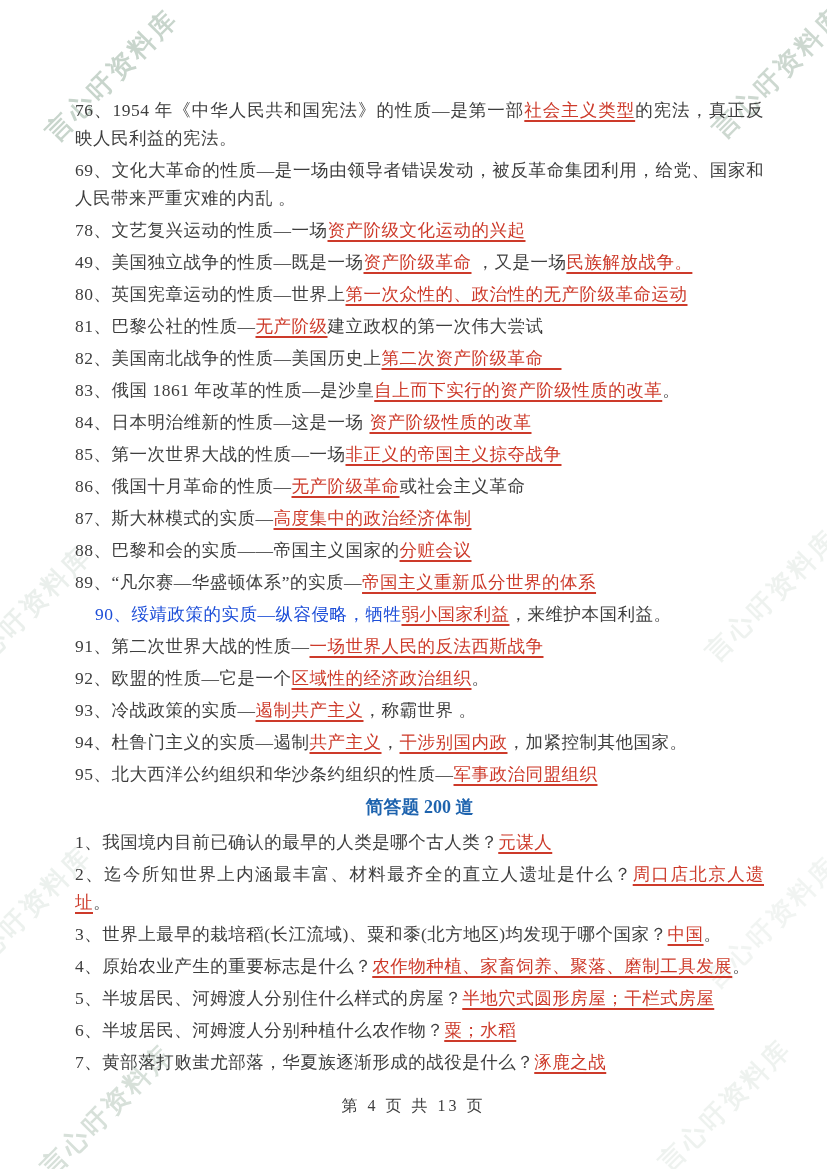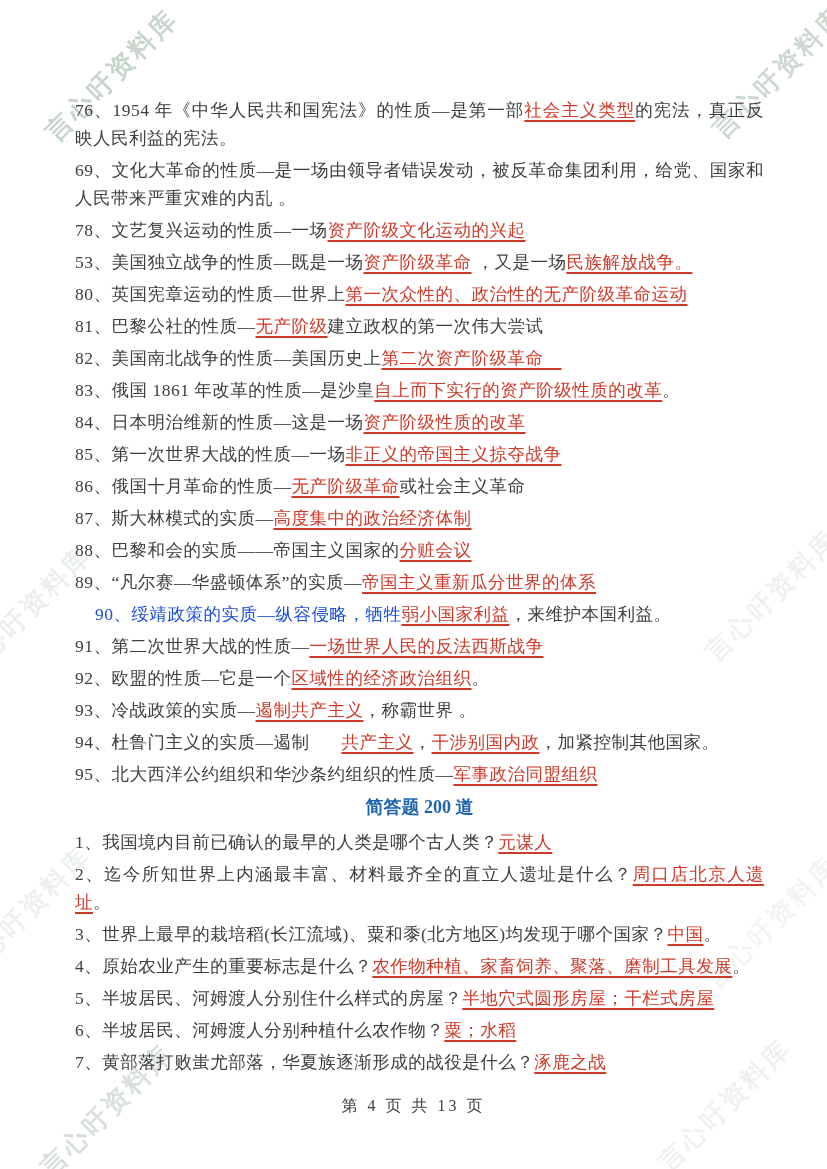--- a/index.html
+++ b/index.html
@@ -70,36 +70,36 @@
       <span class="wm" style="left: 685px; top: 905px; opacity: 0.13; color: rgb(156, 179, 163);">言心吁资料库</span>
       <span class="wm" style="left: 20px; top: 1093px; opacity: 0.4; color: rgb(156, 179, 163);">言心吁资料库</span>
       <span class="wm" style="left: 638px; top: 1088px; opacity: 0.16; color: rgb(156, 179, 163);">言心吁资料库</span>
     </div>
 
   <main class="content" style="color: rgb(62, 62, 62);">
     <div id="nature-list">
         <p class="item"><span class="txt" style="color: rgb(62, 62, 62);">76、1954 年《中华人民共和国宪法》的性质—是第一部</span><span class="ans" style="color: rgb(205, 58, 42);">社会主义类型</span><span class="txt" style="color: rgb(62, 62, 62);">的宪法，真正反映人民利益的宪法。</span></p>
         <p class="item"><span class="txt" style="color: rgb(62, 62, 62);">69、文化大革命的性质—是一场由领导者错误发动，被反革命集团利用，给党、国家和人民带来严重灾难的内乱 。</span></p>
         <p class="item"><span class="txt" style="color: rgb(62, 62, 62);">78、文艺复兴运动的性质—一场</span><span class="ans" style="color: rgb(205, 58, 42);">资产阶级文化运动的兴起</span></p>
-        <p class="item"><span class="txt" style="color: rgb(62, 62, 62);">53、美国独立战争的性质—既是一场</span><span class="ans" style="color: rgb(205, 58, 42);">资产阶级革命</span><span class="txt" style="color: rgb(62, 62, 62);"> ，又是一场</span><span class="ans" style="color: rgb(205, 58, 42);">民族解放战争。</span></p>
+        <p class="item"><span class="txt" style="color: rgb(62, 62, 62);">49、美国独立战争的性质—既是一场</span><span class="ans" style="color: rgb(205, 58, 42);">资产阶级革命</span><span class="txt" style="color: rgb(62, 62, 62);"> ，又是一场</span><span class="ans" style="color: rgb(205, 58, 42);">民族解放战争。</span></p>
         <p class="item"><span class="txt" style="color: rgb(62, 62, 62);">80、英国宪章运动的性质—世界上</span><span class="ans" style="color: rgb(205, 58, 42);">第一次众性的、政治性的无产阶级革命运动</span></p>
         <p class="item"><span class="txt" style="color: rgb(62, 62, 62);">81、巴黎公社的性质—</span><span class="ans" style="color: rgb(205, 58, 42);">无产阶级</span><span class="txt" style="color: rgb(62, 62, 62);">建立政权的第一次伟大尝试</span></p>
         <p class="item"><span class="txt" style="color: rgb(62, 62, 62);">82、美国南北战争的性质—美国历史上</span><span class="ans" style="color: rgb(205, 58, 42);">第二次资产阶级革命　</span></p>
         <p class="item"><span class="txt" style="color: rgb(62, 62, 62);">83、俄国 1861 年改革的性质—是沙皇</span><span class="ans" style="color: rgb(205, 58, 42);">自上而下实行的资产阶级性质的改革</span><span class="txt" style="color: rgb(62, 62, 62);">。</span></p>
-        <p class="item"><span class="txt" style="color: rgb(62, 62, 62);">84、日本明治维新的性质—这是一场</span><span class="ans" style="color: rgb(205, 58, 42);">资产阶级性质的改革</span></p>
+        <p class="item"><span class="txt" style="color: rgb(62, 62, 62);">84、日本明治维新的性质—这是一场</span><span class="ans" style="color: rgb(205, 58, 42); margin-left: 6px;">资产阶级性质的改革</span></p>
         <p class="item"><span class="txt" style="color: rgb(62, 62, 62);">85、第一次世界大战的性质—一场</span><span class="ans" style="color: rgb(205, 58, 42);">非正义的帝国主义掠夺战争</span></p>
         <p class="item"><span class="txt" style="color: rgb(62, 62, 62);">86、俄国十月革命的性质—</span><span class="ans" style="color: rgb(205, 58, 42);">无产阶级革命</span><span class="txt" style="color: rgb(62, 62, 62);">或社会主义革命</span></p>
         <p class="item"><span class="txt" style="color: rgb(62, 62, 62);">87、斯大林模式的实质—</span><span class="ans" style="color: rgb(205, 58, 42);">高度集中的政治经济体制</span></p>
         <p class="item"><span class="txt" style="color: rgb(62, 62, 62);">88、巴黎和会的实质——帝国主义国家的</span><span class="ans" style="color: rgb(205, 58, 42);">分赃会议</span></p>
         <p class="item"><span class="txt" style="color: rgb(62, 62, 62);">89、“凡尔赛—华盛顿体系”的实质—</span><span class="ans" style="color: rgb(205, 58, 42);">帝国主义重新瓜分世界的体系</span></p>
         <p class="item"><span class="txt" style="color: #1d4ed8; margin-left: 20px;">90、绥靖政策的实质—纵容侵略，牺牲</span><span class="ans" style="color: rgb(205, 58, 42);">弱小国家利益</span><span class="txt" style="color: rgb(62, 62, 62);">，来维护本国利益。</span></p>
         <p class="item"><span class="txt" style="color: rgb(62, 62, 62);">91、第二次世界大战的性质—</span><span class="ans" style="color: rgb(205, 58, 42);">一场世界人民的反法西斯战争</span></p>
         <p class="item"><span class="txt" style="color: rgb(62, 62, 62);">92、欧盟的性质—它是一个</span><span class="ans" style="color: rgb(205, 58, 42);">区域性的经济政治组织</span><span class="txt" style="color: rgb(62, 62, 62);">。</span></p>
         <p class="item"><span class="txt" style="color: rgb(62, 62, 62);">93、冷战政策的实质—</span><span class="ans" style="color: rgb(205, 58, 42);">遏制共产主义</span><span class="txt" style="color: rgb(62, 62, 62);">，称霸世界 。</span></p>
-        <p class="item"><span class="txt" style="color: rgb(62, 62, 62);">94、杜鲁门主义的实质—遏制</span><span class="ans" style="color: rgb(205, 58, 42); margin-left: 32px;">共产主义</span><span class="txt" style="color: rgb(62, 62, 62);">，</span><span class="ans" style="color: rgb(205, 58, 42);">干涉别国内政</span><span class="txt" style="color: rgb(62, 62, 62);">，加紧控制其他国家。</span></p>
+        <p class="item"><span class="txt" style="color: rgb(62, 62, 62);">94、杜鲁门主义的实质—遏制</span><span class="ans" style="color: rgb(205, 58, 42);">共产主义</span><span class="txt" style="color: rgb(62, 62, 62);">，</span><span class="ans" style="color: rgb(205, 58, 42);">干涉别国内政</span><span class="txt" style="color: rgb(62, 62, 62);">，加紧控制其他国家。</span></p>
         <p class="item"><span class="txt" style="color: rgb(62, 62, 62);">95、北大西洋公约组织和华沙条约组织的性质—</span><span class="ans" style="color: rgb(205, 58, 42);">军事政治同盟组织</span></p>
       </div>
     <h2 class="section-header" style="color: rgb(30, 99, 174);">简答题 200 道</h2>
     <div id="short-answer-list">
         <p class="item"><span class="txt" style="color: rgb(62, 62, 62);">1、我国境内目前已确认的最早的人类是哪个古人类？</span><span class="ans" style="color: rgb(205, 58, 42);">元谋人</span></p>
         <p class="item"><span class="txt" style="color: rgb(62, 62, 62);">2、迄今所知世界上内涵最丰富、材料最齐全的直立人遗址是什么？</span><span class="ans" style="color: rgb(205, 58, 42);">周口店北京人遗址</span><span class="txt" style="color: rgb(62, 62, 62);">。</span></p>
         <p class="item"><span class="txt" style="color: rgb(62, 62, 62);">3、世界上最早的栽培稻(长江流域)、粟和黍(北方地区)均发现于哪个国家？</span><span class="ans" style="color: rgb(205, 58, 42);">中国</span><span class="txt" style="color: rgb(62, 62, 62);">。</span></p>
         <p class="item"><span class="txt" style="color: rgb(62, 62, 62);">4、原始农业产生的重要标志是什么？</span><span class="ans" style="color: rgb(205, 58, 42);">农作物种植、家畜饲养、聚落、磨制工具发展</span><span class="txt" style="color: rgb(62, 62, 62);">。</span></p>
         <p class="item"><span class="txt" style="color: rgb(62, 62, 62);">5、半坡居民、河姆渡人分别住什么样式的房屋？</span><span class="ans" style="color: rgb(205, 58, 42);">半地穴式圆形房屋；干栏式房屋</span></p>
         <p class="item"><span class="txt" style="color: rgb(62, 62, 62);">6、半坡居民、河姆渡人分别种植什么农作物？</span><span class="ans" style="color: rgb(205, 58, 42);">粟；水稻</span></p>

